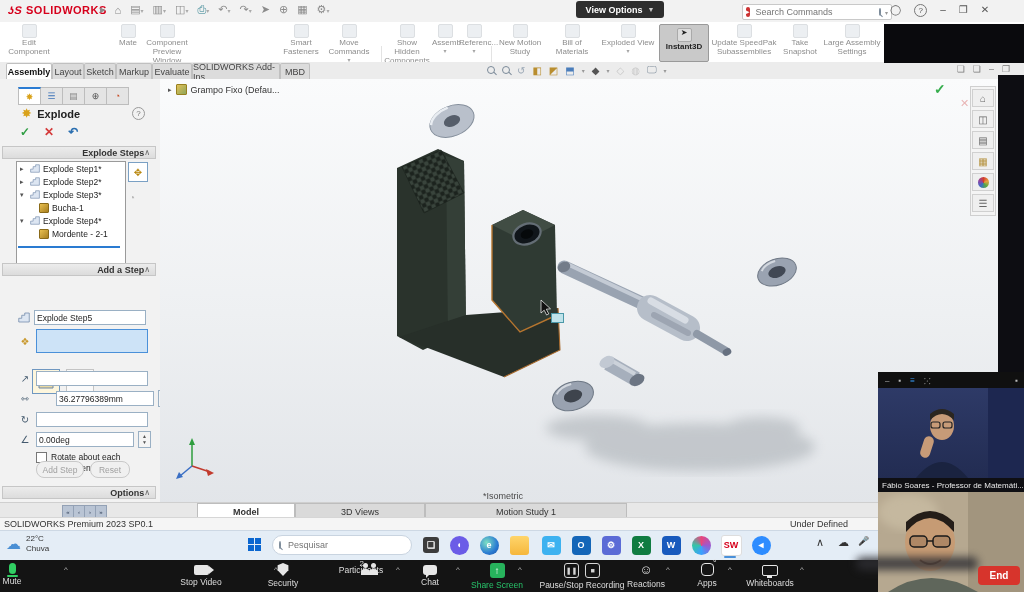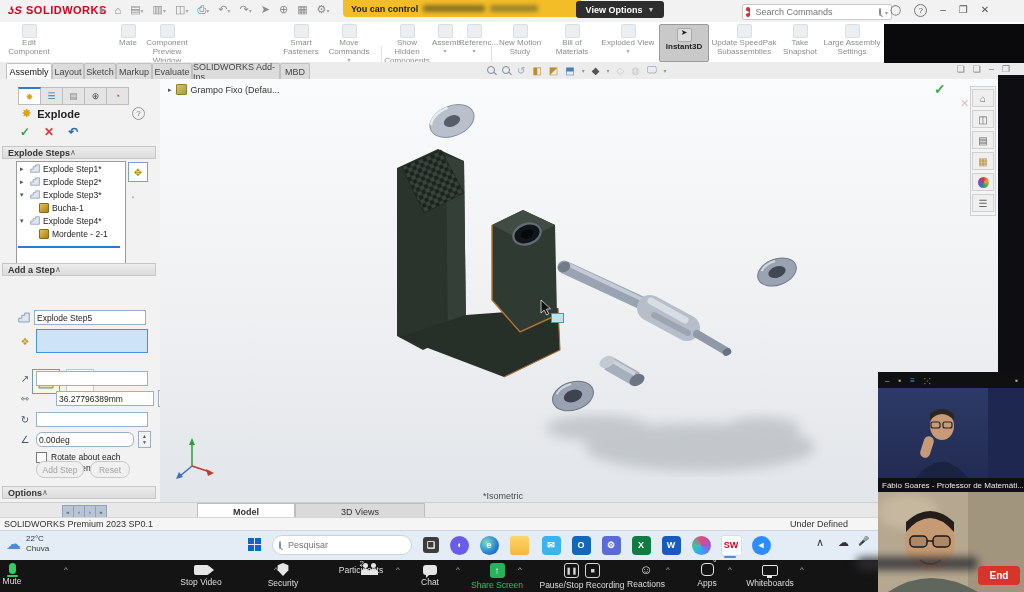--- a/index.html
+++ b/index.html
@@ -32,37 +32,37 @@
   .rit .ric{width:13px;height:12px;margin:0 auto 1px;background:#eceff2;border:1px solid #dcdfe2;border-radius:2px}
   .rit .dd{color:#a5a5a5;font-size:6px}
   .ritsep{position:absolute;top:26px;width:1px;height:32px;background:#e3e3e3}
   .i3d{background:#c9c9c9;border:1px solid #9a9a9a;border-radius:2px;color:#222!important;padding-top:3px}
   .collapse{right:8px;top:52px;position:absolute;color:#888;font-size:8px}
   .darkblock-top{left:884px;top:24px;width:140px;height:39px;background:#0a0a0d;z-index:30}
   
   .tabrow{left:0;top:62px;width:1024px;height:17px;background:#ececec;border-bottom:1px solid #c2c2c2}
   .dtab{position:absolute;top:1px;height:15px;background:#dcdcdc;border:1px solid #c0c0c0;border-bottom:0;
         font-size:9px;color:#444;display:flex;align-items:center;justify-content:center;border-radius:2px 2px 0 0}
-  .dtab.on{background:#fff;font-weight:normal;color:#111}
+  .dtab.on{background:#fff;font-weight:bold;color:#111}
   .hud{left:487px;top:2px;position:absolute;display:flex;gap:7px;align-items:center}
   .wctrl{position:absolute;right:14px;top:2px;color:#777;font-size:9px;display:flex;gap:8px}
   
   .pm{left:0;top:79px;width:160px;height:426px;background:#f2f2f2;border-right:1px solid #a9a9a9}
   .pmtabs{left:18px;top:8px;position:absolute;display:flex}
   .pmtab{width:21px;height:16px;background:#e4e4e4;border:1px solid #bdbdbd;border-left:0;
          display:flex;align-items:center;justify-content:center;font-size:9px}
   .pmtab:first-child{border-left:1px solid #bdbdbd}
   .pmtab.on{background:#fff;border-top:2px solid #2b7cd3;height:15px}
   .pmtitle{left:22px;top:28px;position:absolute;font-size:11px;font-weight:bold;color:#222;display:flex;gap:6px;align-items:center}
   .help{left:132px;top:28px;position:absolute;width:11px;height:11px;border:1px solid #999;border-radius:50%;
         font-size:8px;color:#777;text-align:center;line-height:11px}
   .pmacts{left:20px;top:46px;position:absolute;display:flex;gap:14px;font-size:12px;font-weight:bold}
   .sech{position:absolute;left:2px;width:154px;height:13px;background:linear-gradient(#ececec,#dcdcdc);
         border:1px solid #c6c6c6;font-size:9px;font-weight:bold;color:#333;display:flex;align-items:center;
-        justify-content:flex-start;padding:0 5px;box-sizing:border-box}
+        justify-content:flex-end;padding:0 5px;box-sizing:border-box}
   .sech .car{font-weight:normal;color:#666;font-size:8px}
   .treebox{left:16px;top:82px;position:absolute;width:108px;height:106px;background:#fff;border:1px solid #9a9a9a;overflow:hidden}
   .trow{display:flex;align-items:center;gap:3px;font-size:8.5px;color:#222;height:13px;padding-left:3px;white-space:nowrap}
   .trow .ar{width:7px;color:#555;font-size:7px}
   .stair{width:10px;height:9px;flex:0 0 10px}
   .part{width:8px;height:8px;flex:0 0 8px;background:linear-gradient(135deg,#e9c050,#a87f1f);border:1px solid #8a6a18;border-radius:1px}
   .insline{left:18px;top:167px;position:absolute;width:102px;height:2px;background:#2a7bd1}
   .sidebtn{left:128px;top:83px;position:absolute;width:18px;height:18px;background:#fff;border:1px solid #7aa0c4;
            display:flex;align-items:center;justify-content:center;font-size:10px;color:#b8860b}
   .sidebtn2{left:129px;top:113px;position:absolute;font-size:10px;color:#b9b9b9}
@@ -167,25 +167,20 @@
     <span>▥<small style="font-size:6px;color:#aaa">▾</small></span>
     <span>◫<small style="font-size:6px;color:#aaa">▾</small></span>
     <span style="color:#2a7d8c">⎙<small style="font-size:6px;color:#aaa">▾</small></span>
     <span>↶<small style="font-size:6px;color:#aaa">▾</small></span>
     <span>↷<small style="font-size:6px;color:#aaa">▾</small></span>
     <span>➤</span>
     <span>⊕</span>
     <span>▦</span>
     <span>⚙<small style="font-size:6px;color:#aaa">▾</small></span>
   </div>
-  <div class="abs banner">
-    <b>You can control</b>
-    <span class="blurblk" style="width:62px"></span>
-    <span class="blurblk" style="width:48px;background:#9c8526"></span>
-  </div>
   <div class="abs viewopts">
     <span>View Options</span>
       <span class="car">▼</span>
   </div>
   <div class="abs searchbox">
     <span class="sb-ico">▸</span>
     <input readonly="" placeholder="Search Commands" style="">
     <span class="mag"></span>
     <span style="font-size:6px;color:#999">▾</span>
   </div>
@@ -378,21 +373,21 @@
         <span>▲</span>
         <span>▼</span>
       </div>
   </div>
   <div class="pmrow" style="top:333px">
     <span class="pmico">↻</span>
     <input class="pminput" style="width: 106px;" readonly="">
   </div>
   <div class="pmrow" style="top:352px">
     <span class="pmico">∠</span>
-    <input class="pminput" style="width: 92px; border-radius: 6px;" readonly="" value="0.00deg">
+    <input class="pminput" style="width: 92px;" readonly="" value="0.00deg">
     <div class="spin">
         <span>▲</span>
         <span>▼</span>
       </div>
   </div>
   <div class="pmrow" style="top:373px;align-items:flex-start">
     <span style="width:14px"></span>
       <span class="cbx"></span>
     <span style="font-size:8.5px;color:#222;width:86px;line-height:1.25">Rotate about each component origin</span>
   </div>
@@ -520,20 +515,23 @@
 <div class="abs btabs">
   <div class="navbtn" style="left:62px">«</div>
   <div class="navbtn" style="left:73px">‹</div>
   <div class="navbtn" style="left:84px">›</div>
   <div class="navbtn" style="left:95px">»</div>
   <div class="btab on" style="left:197px;width:96px">
       <span>Model</span>
     </div>
   <div class="btab" style="left:295px;width:128px">
       <span>3D Views</span>
+    </div>
+  <div class="btab" style="left:425px;width:200px">
+      <span>Motion Study 1</span>
     </div>
 </div>
 <div class="abs statusbar">
   <span style="position:absolute;left:4px;top:1px">SOLIDWORKS Premium 2023 SP0.1</span>
   <span style="position:absolute;left:790px;top:1px">Under Defined</span>
 </div>
 
 <div class="abs taskbar">
   <div class="weather">
     <span class="cl">☁</span>

